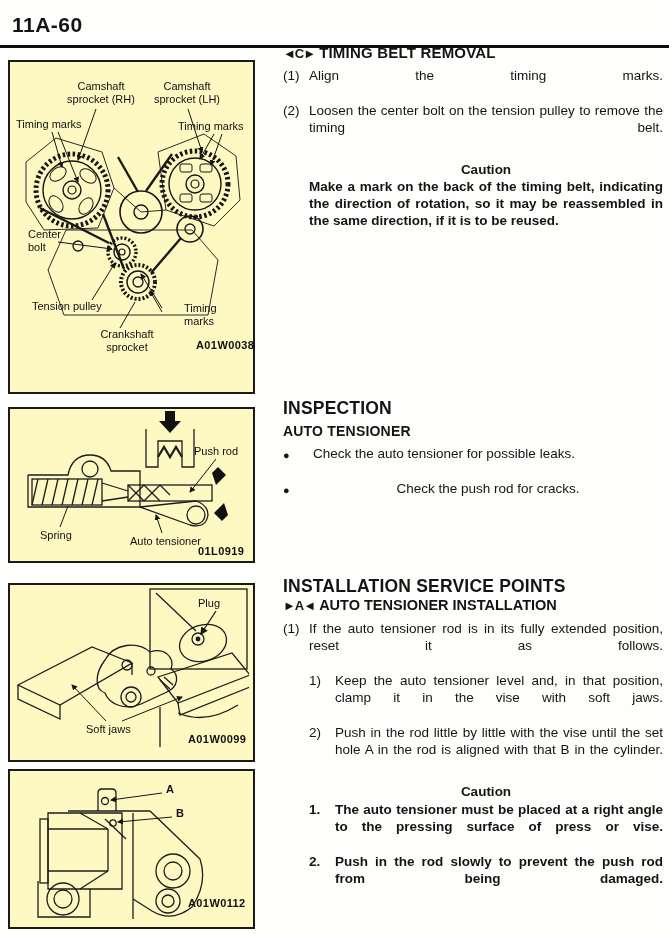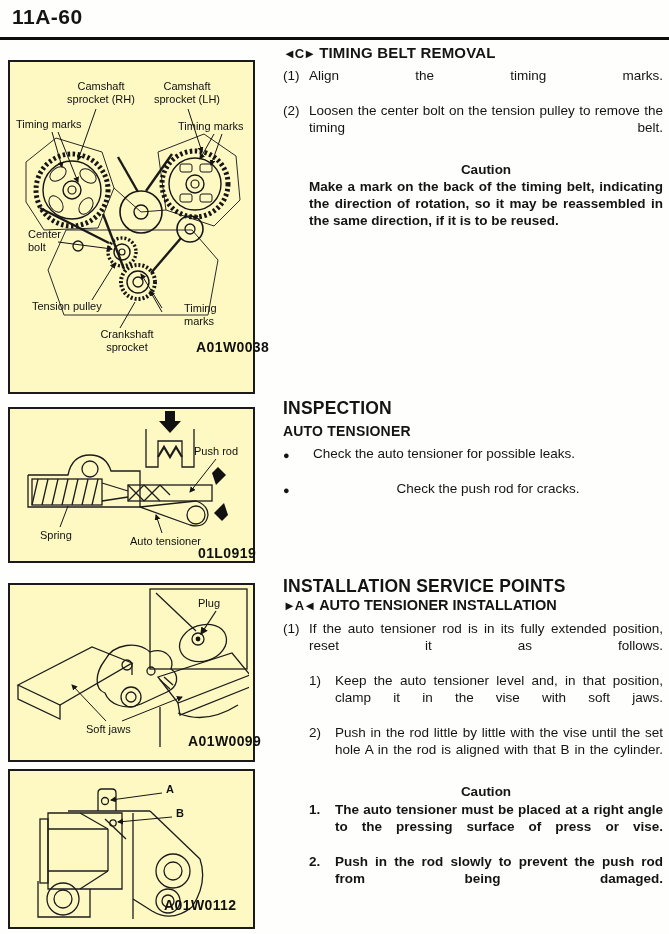--- a/index.html
+++ b/index.html
@@ -3,29 +3,29 @@
 <meta charset="utf-8">
 <style>
   html,body{margin:0;padding:0;background:#e8e8e8;}
   .page{
     position:relative;width:669px;height:934px;margin:0 auto;
     background:#fefefc;color:#141414;
     font-family:"Liberation Sans",sans-serif;
     overflow:hidden;
   }
   
-  .hdr{position:absolute;top:0;left:0;width:669px;height:37px;border-bottom:3px solid #0d0d0d;}
+  .hdr{position:absolute;top:8px;left:0;width:669px;height:37px;border-bottom:3px solid #0d0d0d;}
   .hdr .pgnum{position:absolute;left:12px;top:5px;font-size:21px;font-weight:bold;letter-spacing:.5px;}
   .hdr .title{position:absolute;left:155px;top:12px;font-size:15.5px;font-weight:bold;letter-spacing:.2px;word-spacing:2px;}
   
   .figbox{position:absolute;left:8px;width:243px;border:2px solid #1a1a1a;background:#fef9c3;}
   .figbox svg{position:absolute;left:0;top:0;}
   .fig-label{position:absolute;font-size:11px;line-height:1.16;white-space:pre-line;color:#101010;}
   .fig-label.ctr{text-align:center;}
-  .fig-code{position:absolute;font-size:14px;font-weight:bold;letter-spacing:.4px;color:#101010;}
+  .fig-code{position:absolute;font-size:11px;font-weight:bold;letter-spacing:.4px;color:#101010;}
   
   .col{position:absolute;left:283px;width:380px;}
   .sec-mark{font-size:13px;font-weight:bold;letter-spacing:-1px;}
   .h-sub{font-size:15px;font-weight:bold;letter-spacing:.2px;}
   .h-big{font-size:17.5px;font-weight:bold;letter-spacing:.2px;margin:0 0 2px 0;}
   .h-med{font-size:14px;font-weight:bold;letter-spacing:.2px;margin:6px 0 5px 0;}
   .body-txt{font-size:13.5px;line-height:17px;}
   .li{display:flex;margin-top:1px;}
   .li .num{flex:0 0 26px;}
   .li .txt{flex:1;text-align:justify;}
@@ -272,21 +272,21 @@
         <circle cx="53" cy="128" r="16"></circle>
         <circle cx="53" cy="128" r="9"></circle>
       </g>
       <g fill="none" stroke="#151515" stroke-width="1">
         <line x1="152" y1="22" x2="101" y2="29" marker-end="url(#ah4)"></line>
         <line x1="162" y1="46" x2="108" y2="51" marker-end="url(#ah4)"></line>
       </g>
     </svg>
     <div class="fig-label bold" style="left:156px;top:12px;font-weight:bold;">A</div>
     <div class="fig-label bold" style="left:166px;top:36px;font-weight:bold;">B</div>
-    <div class="fig-code" style="left:154px;top:126px;">A01W0112</div>
+    <div class="fig-code" style="left:178px;top:126px;">A01W0112</div>
   </div>
 
   <div class="col body-txt" style="top:44px;">
     <div style="display:flex;align-items:baseline;gap:4px;">
       <span class="sec-mark">◄C►</span>
       <span class="h-sub">TIMING BELT REMOVAL</span>
     </div>
     <div style="margin-top:5px;">
       <div class="li">
         <span class="num">(1)</span>

